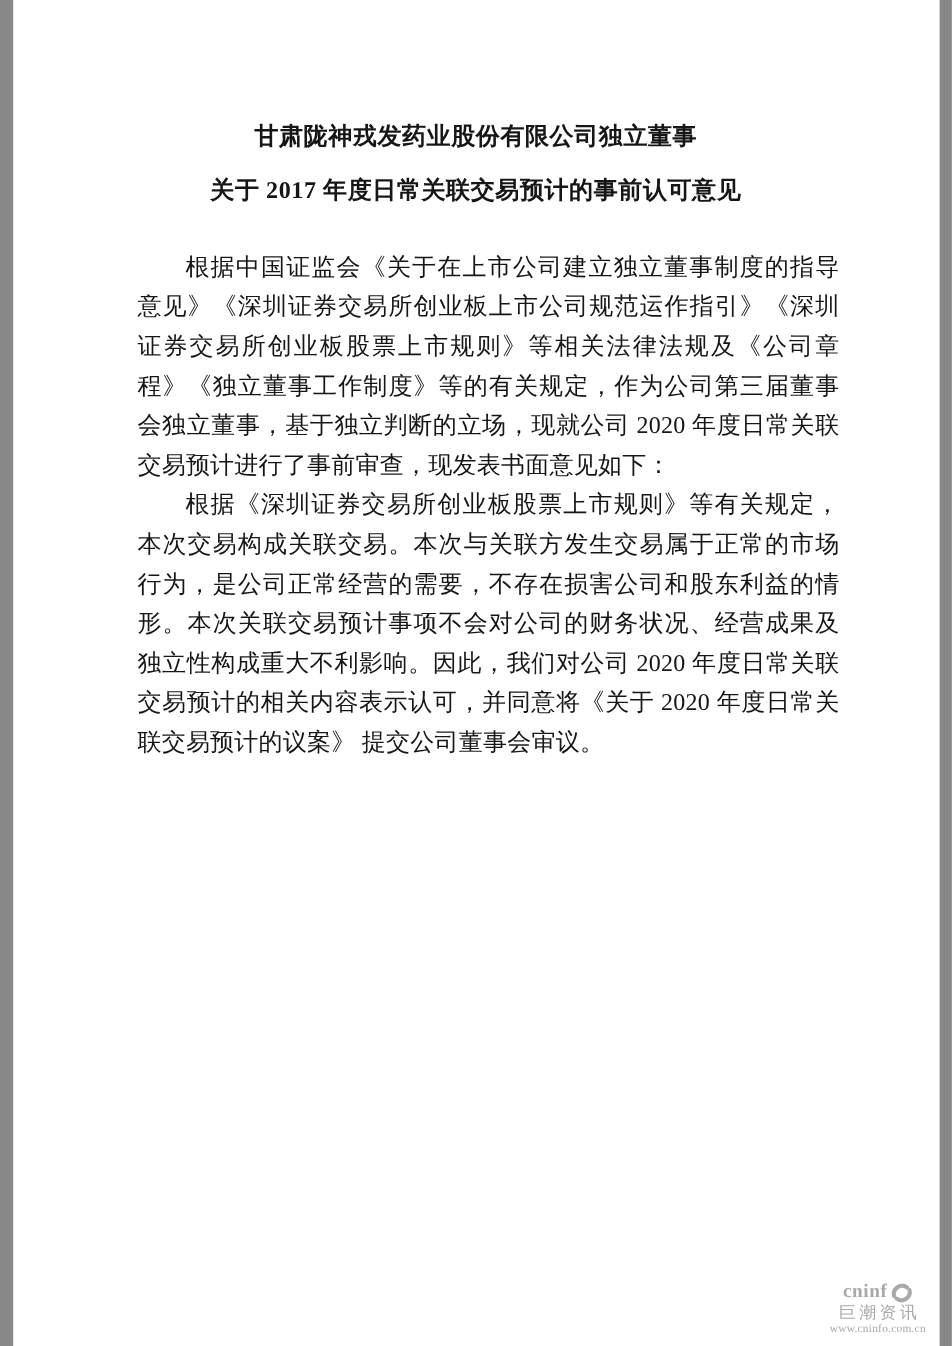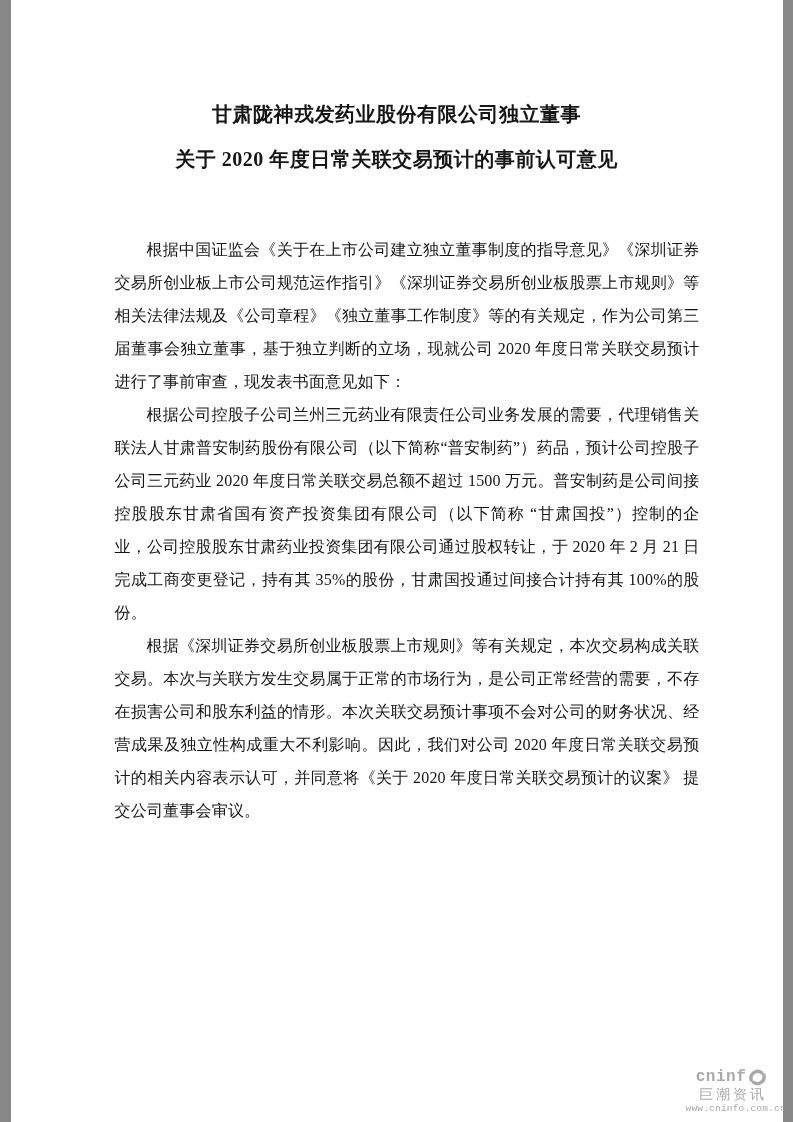--- a/index.html
+++ b/index.html
@@ -28,39 +28,38 @@
     letter-spacing: 0.5px;
   }
   .doc-title .title-line {
     line-height: 45px;
   }
   .doc-body {
     position: absolute;
     top: 207px;
     left: 104px;
     width: 585px;
-    font-size: 16px;
+    font-size: 20px;
     line-height: 33px;
     text-align: justify;
     letter-spacing: 0.2px;
-    margin-top: 26px;
   }
   .doc-body p {
     margin: 0;
     padding: 0;
     text-indent: 2em;
   }
   .watermark {
     position: absolute;
     right: 5px;
     bottom: 9px;
     width: 92px;
     text-align: center;
     color: #a9a9a9;
-    font-family: Liberation Mono, monospace;
+    font-family: Liberation Serif, serif;
     line-height: 1;
     user-select: none;
   }
   .watermark .logo-row {
     display: flex;
     align-items: center;
     justify-content: center;
     gap: 2px;
   }
   .watermark .logo-text {
@@ -85,26 +84,25 @@
     letter-spacing: 0.2px;
   }
 </style>
 </head>
 <body>
 
 <div class="page">
 
   <div class="doc-title">
     <div class="title-line">甘肃陇神戎发药业股份有限公司独立董事</div>
-    <div class="title-line">关于 2020 年度日常关联交易预计的事前认可意见</div>
+    <div class="title-line">关于 2017 年度日常关联交易预计的事前认可意见</div>
   </div>
 
   <div class="doc-body">
     <p>根据中国证监会《关于在上市公司建立独立董事制度的指导意见》《深圳证券交易所创业板上市公司规范运作指引》《深圳证券交易所创业板股票上市规则》等相关法律法规及《公司章程》《独立董事工作制度》等的有关规定，作为公司第三届董事会独立董事，基于独立判断的立场，现就公司 2020 年度日常关联交易预计进行了事前审查，现发表书面意见如下：</p>
-    <p>根据公司控股子公司兰州三元药业有限责任公司业务发展的需要，代理销售关联法人甘肃普安制药股份有限公司（以下简称“普安制药”）药品，预计公司控股子公司三元药业 2020 年度日常关联交易总额不超过 1500 万元。普安制药是公司间接控股股东甘肃省国有资产投资集团有限公司（以下简称 “甘肃国投”）控制的企业，公司控股股东甘肃药业投资集团有限公司通过股权转让，于 2020 年 2 月 21 日完成工商变更登记，持有其 35%的股份，甘肃国投通过间接合计持有其 100%的股份。</p>
     <p>根据《深圳证券交易所创业板股票上市规则》等有关规定，本次交易构成关联交易。本次与关联方发生交易属于正常的市场行为，是公司正常经营的需要，不存在损害公司和股东利益的情形。本次关联交易预计事项不会对公司的财务状况、经营成果及独立性构成重大不利影响。因此，我们对公司 2020 年度日常关联交易预计的相关内容表示认可，并同意将《关于 2020 年度日常关联交易预计的议案》 提交公司董事会审议。</p>
   </div>
 
   <div class="watermark">
     <div class="logo-row">
       <span class="logo-text">cninf</span>
       <span class="swirl">
         <svg width="19" height="17" viewBox="0 0 22 20" aria-hidden="true">
           <g fill="none" stroke="#a9a9a9" stroke-width="4" stroke-linecap="round">
             <path d="M3.5 13 A 8 8 0 0 1 16 4.5"></path>

